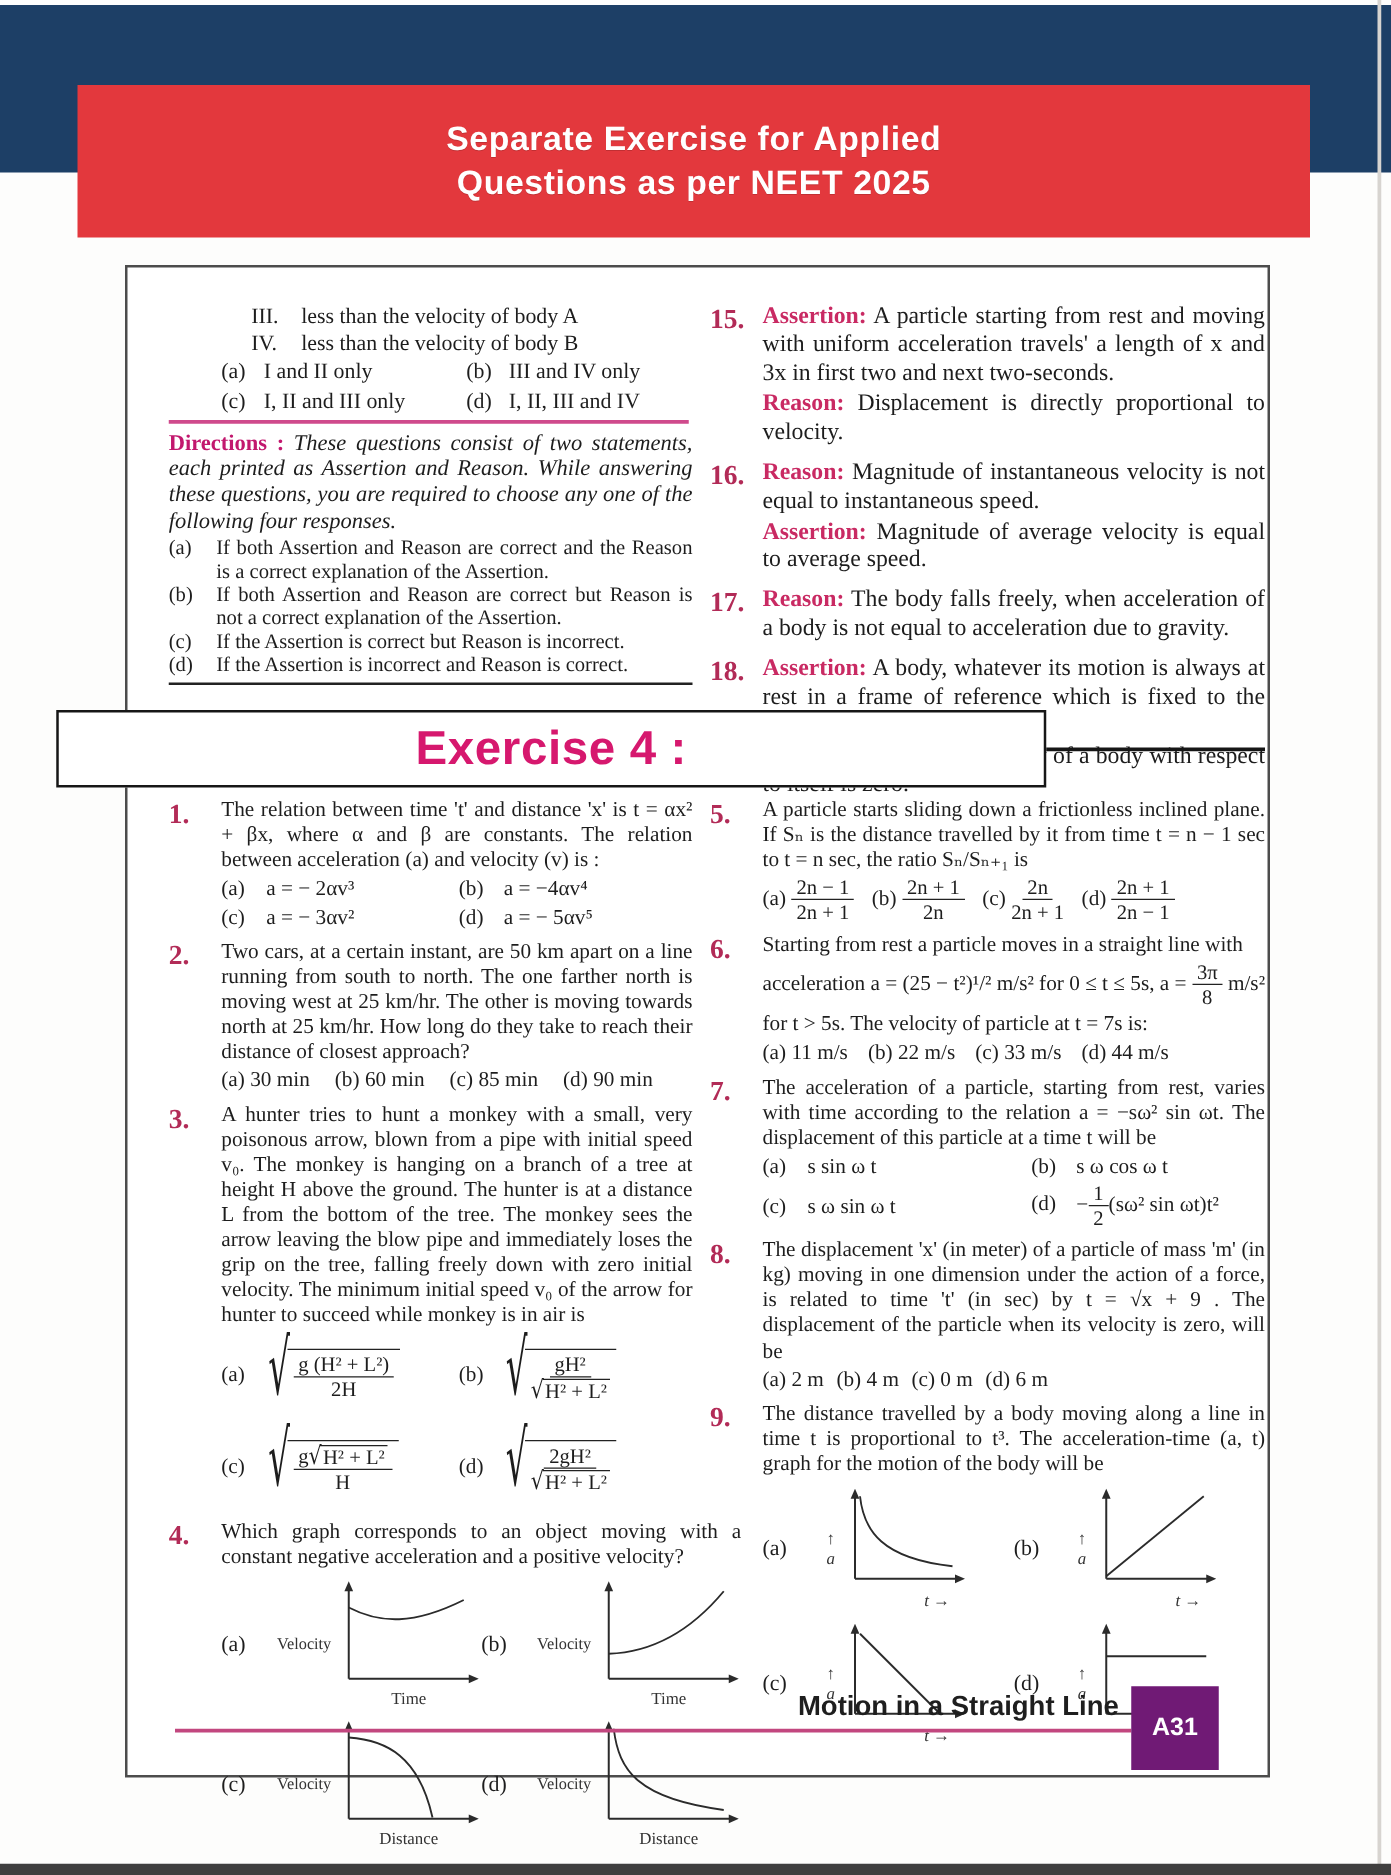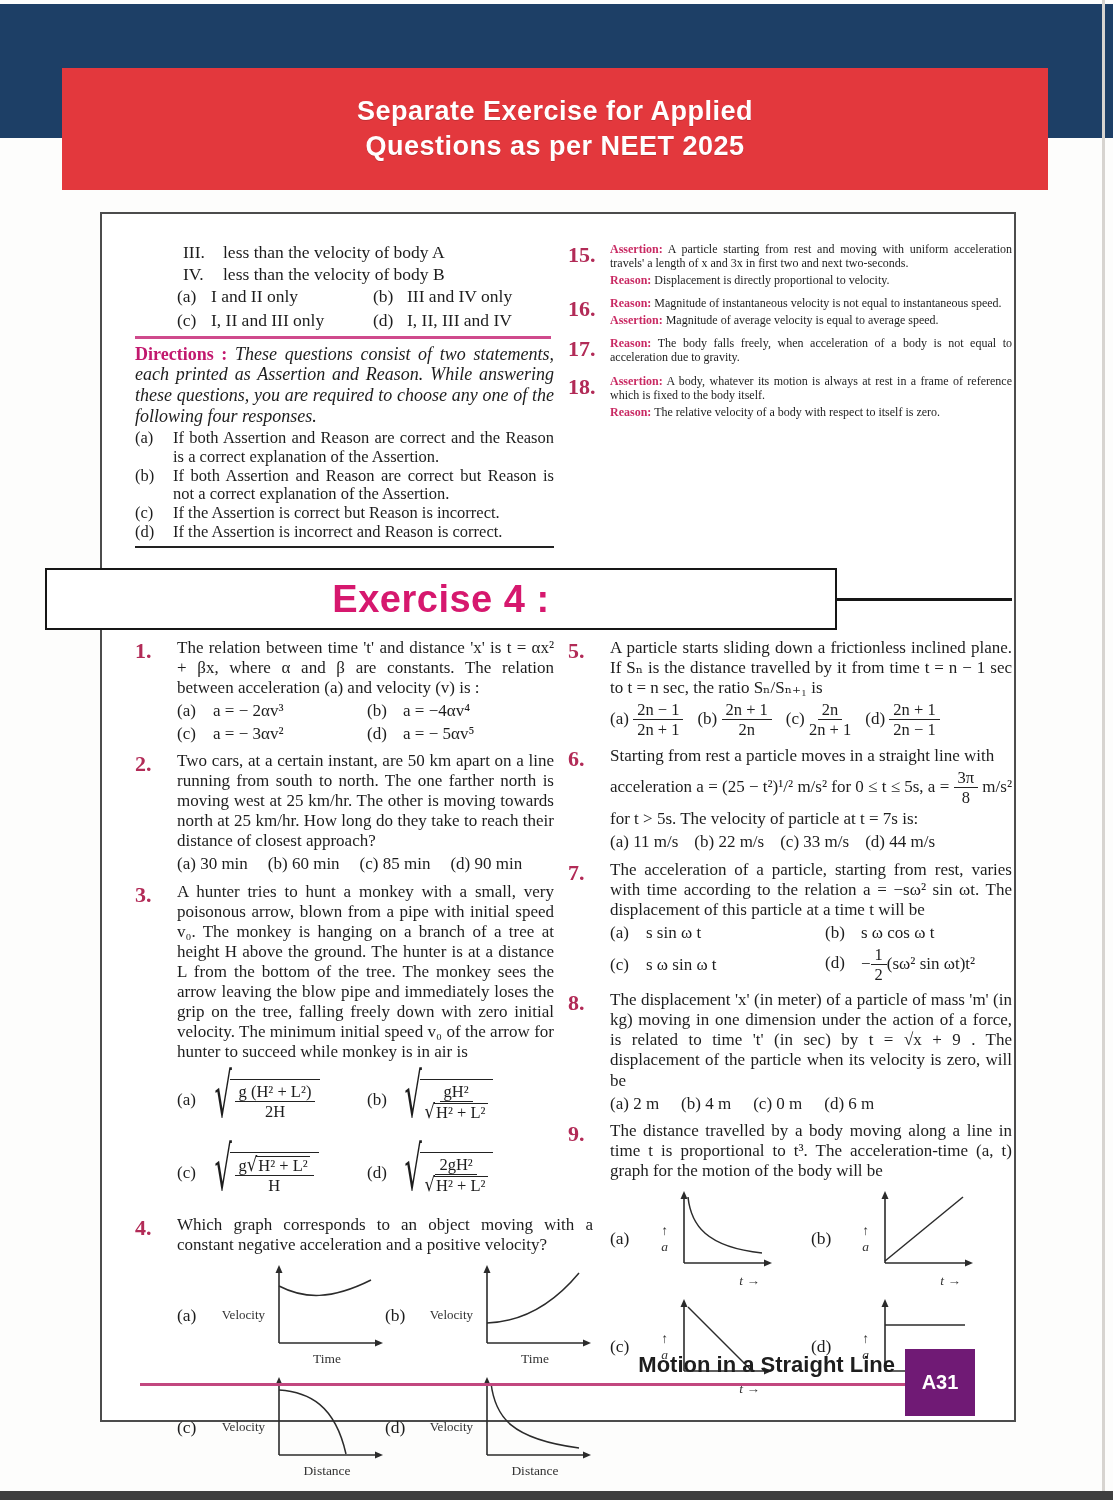--- a/index.html
+++ b/index.html
@@ -25,21 +25,21 @@
   .qc{flex:1;font-size:17px;line-height:1.18;text-align:justify}
   .qc p{margin:0 0 2px 0}
   b.asr{color:#c92a63}
   .optrow{display:flex;gap:20px;margin-top:3px;flex-wrap:wrap}
   .optrow .o{white-space:nowrap}
   .optgrid2{display:grid;grid-template-columns:190px 1fr;row-gap:3px;margin-top:3px}
   .olab{display:inline-block;width:36px}
 
   
   #topleft{left:135px;top:242px;width:419px}
-  .fragrow{display:flex;margin-left:48px;font-size:17.5px;line-height:1.25}
+  .fragrow{display:flex;margin-left:66px;font-size:17.5px;line-height:1.25}
   .fragrow .fn{width:40px;flex:0 0 40px}
   .fraggrid{display:grid;grid-template-columns:196px 1fr;margin-left:42px;row-gap:2px;
       font-size:17.5px;line-height:1.25}
   .fraggrid .olab{width:34px}
 
   
   #ar-banner{position:relative;margin:14px 0 0 8px;width:395px;height:40px;
       background:linear-gradient(180deg,#b2136a 0%,#d01d7f 22%,#e0218a 60%,#d81f83 100%);
       border:1px solid #8c1153;display:flex;align-items:center;justify-content:center;z-index:2}
   #ar-banner .bt{font-family:"Liberation Sans","DejaVu Sans",sans-serif;font-weight:bold;
@@ -50,21 +50,21 @@
   #ar-underline{margin:4px 0 5px 0;width:416px;height:3px;background:#cf4a8c}
 
   .directions{font-style:italic;font-size:18px;line-height:1.16;text-align:justify;margin:0}
   .directions b{font-style:normal;color:#c2186e}
   #choices{margin-top:2px;border-bottom:2.5px solid #222;padding-bottom:4px}
   .choice{display:flex;font-size:16.5px;line-height:1.14;text-align:justify}
   .choice .olab{flex:0 0 38px;width:38px}
 
   
   #toprightqs{left:568px;top:242px;width:444px}
-  #toprightqs .qc{font-size:12px;line-height:1.2}
+  #toprightqs .qc{font-size:19px;line-height:1.2}
 
   
   #ex-banner{left:45px;top:568px;width:788px;height:58px;background:#fff;border:2.5px solid #161616;
       display:flex;align-items:center;justify-content:center;z-index:3}
   #ex-banner .b1{font-family:"Liberation Sans","DejaVu Sans",sans-serif;font-weight:bold;
       color:#d6186e;font-size:38px;letter-spacing:.5px}
   #ex-banner .b2{font-family:"Liberation Sans","DejaVu Sans",sans-serif;color:#ee62a6;
       font-size:38px;margin-left:12px;letter-spacing:.5px}
   #ex-line{left:833px;top:598px;width:179px;height:3px;background:#161616}
 
@@ -415,21 +415,21 @@
               <span class="den">2</span>
             </span><span>(sω² sin ωt)t²</span></div>
       </div>
     </div>
   </div>
 
   <div class="q">
     <span class="qn">8.</span>
     <div class="qc">
       <p>The displacement 'x' (in meter) of a particle of mass 'm' (in kg) moving in one dimension under the action of a force, is related to time 't' (in sec) by t = √x + 9 . The displacement of the particle when its velocity is zero, will be</p>
-      <div class="optrow" style="gap:22px">
+      <div class="optrow" style="gap:10px">
         <span class="o"><span>(a)</span>&nbsp;<span>2 m</span></span>
         <span class="o"><span>(b)</span>&nbsp;<span>4 m</span></span>
         <span class="o"><span>(c)</span>&nbsp;<span>0 m</span></span>
         <span class="o"><span>(d)</span>&nbsp;<span>6 m</span></span>
       </div>
     </div>
   </div>
 
   <div class="q">
     <span class="qn">9.</span>

